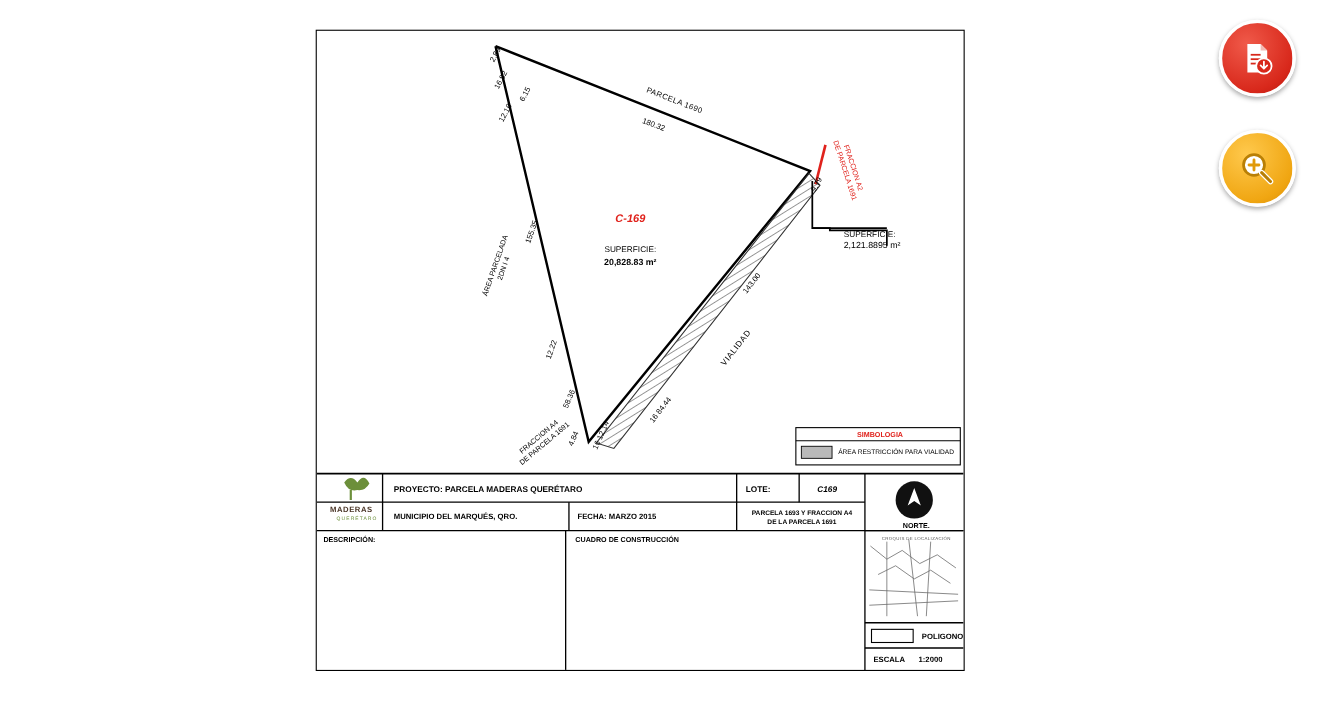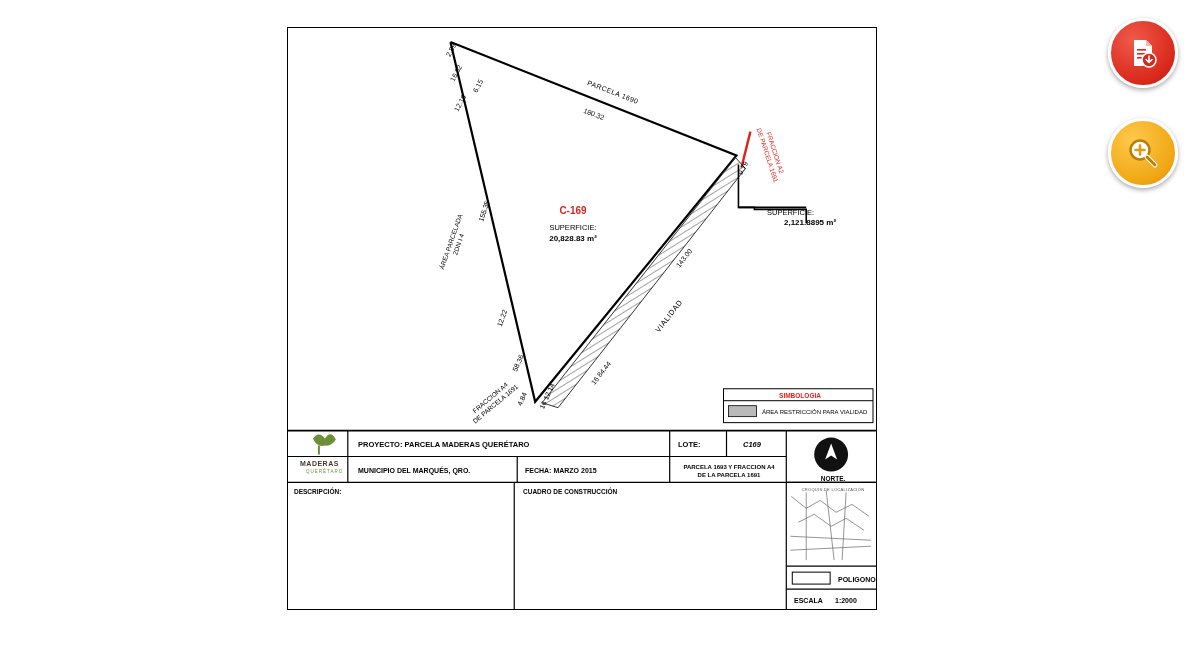--- a/index.html
+++ b/index.html
@@ -161,26 +161,26 @@
     <div class="tb-text" style="left:381px;top:288px;transform:translate(-50%,-50%) rotate(-52deg);font-size:7.5px;letter-spacing:0.6px;">VIALIDAD</div>
 
     <div class="tb-text" style="left:214px;top:290px;transform:translate(-50%,-50%) rotate(-71deg);font-size:7px;">12.22</div>
     <div class="tb-text" style="left:230px;top:335px;transform:translate(-50%,-50%) rotate(-66deg);font-size:7px;">58.36</div>
     <div class="tb-text" style="left:313px;top:345px;transform:translate(-50%,-50%) rotate(-52deg);font-size:7px;">16 84.44</div>
     <div class="tb-text" style="left:234px;top:371px;transform:translate(-50%,-50%) rotate(-66deg);font-size:7px;">4.84</div>
     <div class="tb-text" style="left:259px;top:368px;transform:translate(-50%,-50%) rotate(-66deg);font-size:7px;">16 12.14</div>
 
     <div class="tb-text" style="left:205px;top:373px;transform:translate(-50%,-50%) rotate(-40deg);font-size:6.5px;text-align:center;line-height:8px;">FRACCION A4<br>DE PARCELA 1691</div>
 
-    <div class="tb-text" style="left:285px;top:182px;transform:translate(-50%,-50%);font-size:10px;font-weight:bold;color:#e0221c;">C-169</div>
+    <div class="tb-text" style="left:285px;top:171px;transform:translate(-50%,-50%);font-size:10px;font-weight:bold;color:#e0221c;font-style:italic;">C-169</div>
     <div class="tb-text" style="left:285px;top:199px;transform:translate(-50%,-50%);font-size:7.5px;">SUPERFICIE:</div>
     <div class="tb-text" style="left:285px;top:210px;transform:translate(-50%,-50%);font-size:8px;font-weight:bold;text-align:right;">20,828.83 m²</div>
 
     <div class="tb-text" style="left:479px;top:180px;font-size:7.5px;">SUPERFICIE:</div>
-    <div class="tb-text" style="left:496px;top:190px;font-size:8px;font-weight:bold;">2,121.8895 m²</div>
+    <div class="tb-text" style="left:479px;top:190px;font-size:8px;font-weight:normal;">2,121.8895 m²</div>
 
     <div class="tb-text" style="left:512px;top:364px;transform:translateX(-50%);font-size:6.5px;font-weight:bold;color:#e0221c;">SIMBOLOGIA</div>
     <div class="tb-text" style="left:474px;top:381px;font-size:6px;">ÁREA RESTRICCIÓN PARA VIALIDAD</div>
 
     <div class="tb-text" style="left:12px;top:432px;font-size:7px;font-weight:bold;letter-spacing:0.5px;color:#4a3527;">MADERAS</div>
     <div class="tb-text" style="left:18px;top:441px;font-size:4.5px;letter-spacing:1px;color:#6c8f3a;">QUERÉTARO</div>
 
     <div class="tb-text" style="left:70px;top:412px;font-size:7.5px;font-weight:bold;">PROYECTO: PARCELA MADERAS QUERÉTARO</div>
     <div class="tb-text" style="left:70px;top:439px;font-size:7px;font-weight:bold;">MUNICIPIO DEL MARQUÉS, QRO.</div>
     <div class="tb-text" style="left:237px;top:439px;font-size:7px;font-weight:bold;">FECHA: MARZO 2015</div>

